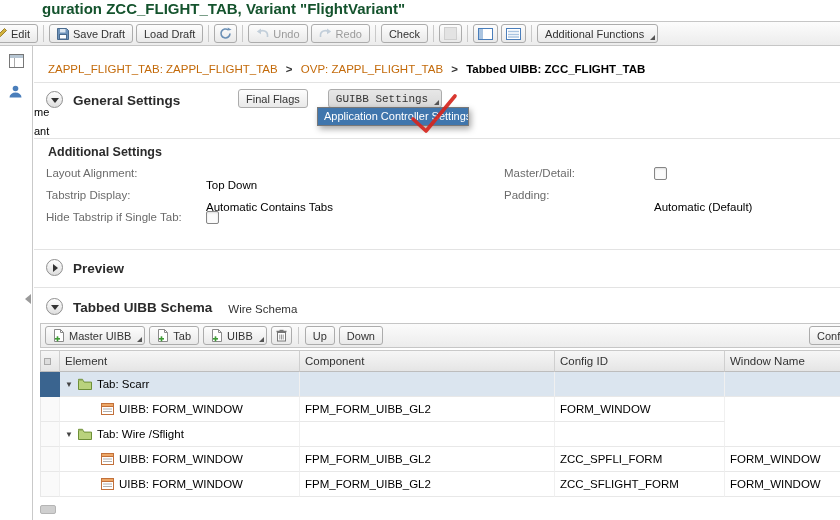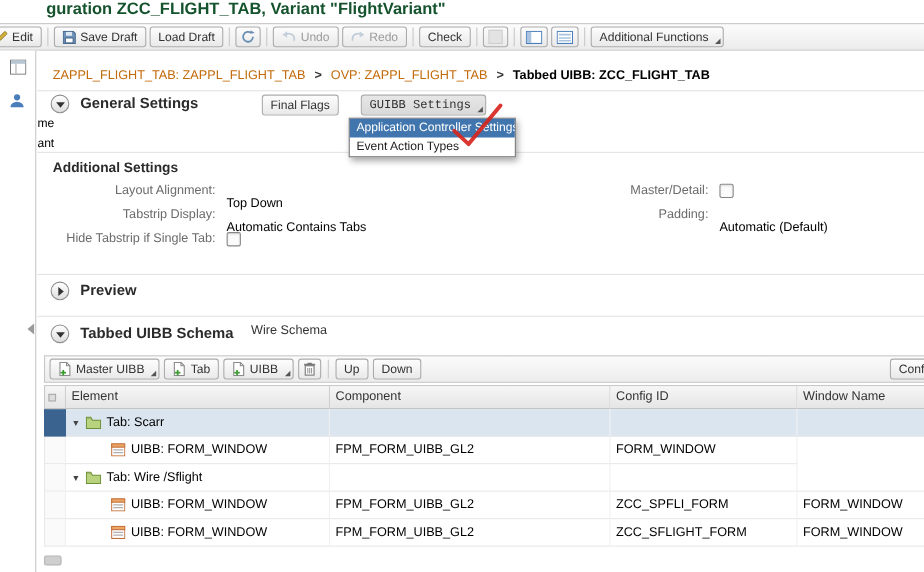--- a/index.html
+++ b/index.html
@@ -40,41 +40,41 @@
 
   
   .content{position:absolute;left:34px;top:46px;right:0;bottom:0;}
   .crumbs{position:absolute;left:14px;top:17px;font-size:11.5px;white-space:nowrap;}
   .crumb-link{color:#c36a0a;cursor:pointer;}
   .crumb-sep{color:#333;margin:0 5px;font-weight:bold;}
   .crumb-current{color:#000;font-weight:bold;}
   .hr{position:absolute;left:0;right:0;height:1px;background:#e3e3e3;}
   .hr1{top:36px;}.hr2{top:92px;}.hr3{top:203px;}.hr4{top:241px;}
 
-  .sec-head{position:absolute;display:flex;align-items:flex-start;}
+  .sec-head{position:absolute;display:flex;align-items:flex-end;}
   .sec-gs{left:12px;top:40px;height:22px;}
   .sec-preview{left:12px;top:210px;height:20px;}
   .sec-schema{left:12px;top:249px;height:20px;}
   .toggle{width:17px;height:17px;border:1px solid #8f8f8f;border-radius:50%;
     background:linear-gradient(#fff,#dedede);display:inline-flex;align-items:center;justify-content:center;flex:none;cursor:pointer;}
   .tri-down{width:0;height:0;border-top:5px solid #333;border-left:4px solid transparent;border-right:4px solid transparent;margin-top:2px;}
   .tri-right{width:0;height:0;border-left:5px solid #333;border-top:4px solid transparent;border-bottom:4px solid transparent;margin-left:2px;}
   .sec-title{font-size:13.5px;font-weight:bold;color:#2b2b2b;margin-left:10px;white-space:nowrap;}
   .sec-gs .sec-title{width:165px;}
   .wire-link{margin-left:16px;font-size:11.5px;color:#333;cursor:pointer;}
 
   
   .dropdown{position:absolute;left:283px;top:61px;width:152px;background:#fff;
     border:1px solid #787878;box-shadow:2px 3px 6px rgba(0,0,0,.35);z-index:20;}
   .mi{height:17px;line-height:17px;font-size:11px;padding:0 6px;color:#222;white-space:nowrap;cursor:pointer;overflow:hidden;}
   .mi.selected{background:#4076ad;color:#fff;}
 
   
   .sub-title{position:absolute;left:14px;top:99px;font-size:12.5px;font-weight:bold;color:#2b2b2b;}
-  .flabel{position:absolute;width:150px;text-align:right;font-size:11.5px;color:#6b6b6b;white-space:nowrap;}
+  .flabel{position:absolute;width:150px;font-size:11.5px;color:#6b6b6b;white-space:nowrap;}
   .fvalue{position:absolute;font-size:11.5px;color:#000;white-space:nowrap;margin-top:12px;}
   .lab-l{left:12px;}
   .lab-r{left:470px;width:140px;}
   .val-l{left:172px;}
   .val-r{left:620px;}
   .r1{top:121px;}.r2{top:143px;}.r3{top:165px;}
   .checkbox{position:absolute;width:13px;height:13px;border:1px solid #868686;border-radius:2px;
     background:#fbfbfb;box-shadow:inset 0 1px 2px rgba(0,0,0,.12);cursor:pointer;}
 
   
@@ -235,21 +235,20 @@
       <button class="btn">
         <span>Final Flags</span>
       </button>
       <button class="btn menu-btn active" style="margin-left:20px;font-family:Liberation Mono, monospace;">
         <span>GUIBB Settings</span>
       </button>
     </div>
 
     <div class="dropdown">
       <div class="mi selected">Application Controller Settings</div>
-      <div class="mi">Event Action Types</div>
     </div>
 
     <div class="hr hr2"></div>
     <div class="sub-title">Additional Settings</div>
 
     <span class="flabel lab-l r1">Layout Alignment:</span>
     <span class="fvalue val-l r1">Top Down</span>
     <span class="flabel lab-r r1">Master/Detail:</span>
     <span class="checkbox val-r r1"></span>
 

